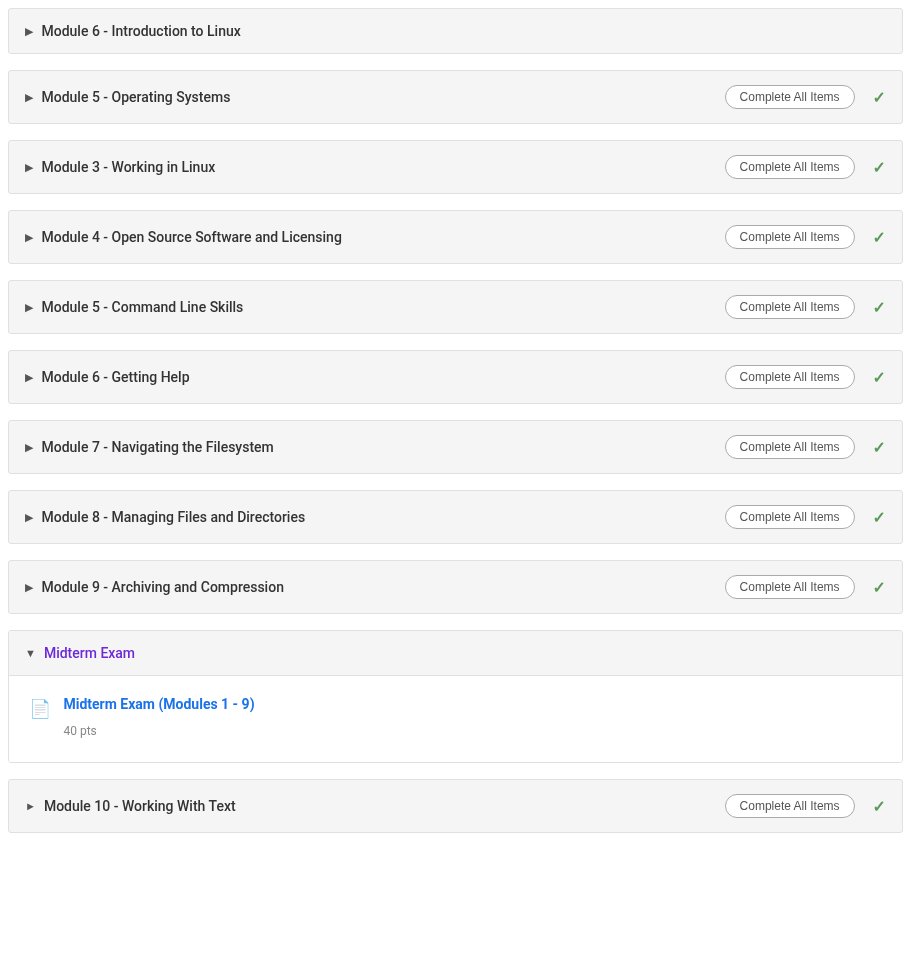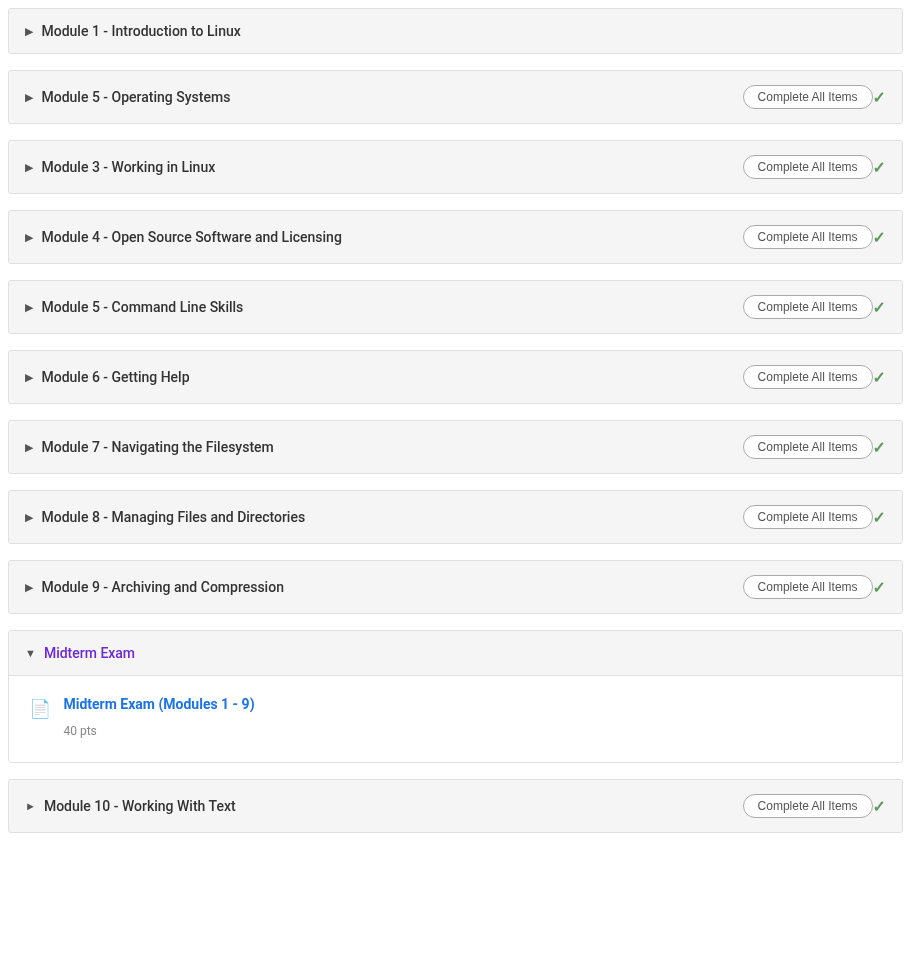--- a/index.html
+++ b/index.html
@@ -42,21 +42,21 @@
 
     .module-title {
       font-size: 14px;
       font-weight: 500;
       color: #333;
     }
 
     .module-right {
       display: flex;
       align-items: center;
-      gap: 0;
+      gap: 18px;
     }
 
     .complete-btn {
       border: 1px solid #aaa;
       background: #fff;
       border-radius: 20px;
       padding: 4px 14px;
       font-size: 12px;
       color: #555;
       cursor: pointer;
@@ -132,21 +132,21 @@
   </style>
 </head>
 <body>
 
 <div class="course-list">
 
   <div id="modules-container">
       <div class="module-row">
         <div class="module-left">
           <span class="chevron-icon">▶</span>
-          <span class="module-title">Module 1 - Introduction to Linux</span>
+          <span class="module-title">Module 6 - Introduction to Linux</span>
         </div>
         <div class="module-right"></div>
       </div>
       <div class="module-row">
         <div class="module-left">
           <span class="chevron-icon">▶</span>
           <span class="module-title">Module 5 - Operating Systems</span>
         </div>
         <div class="module-right">
           <button class="complete-btn">Complete All Items</button>

